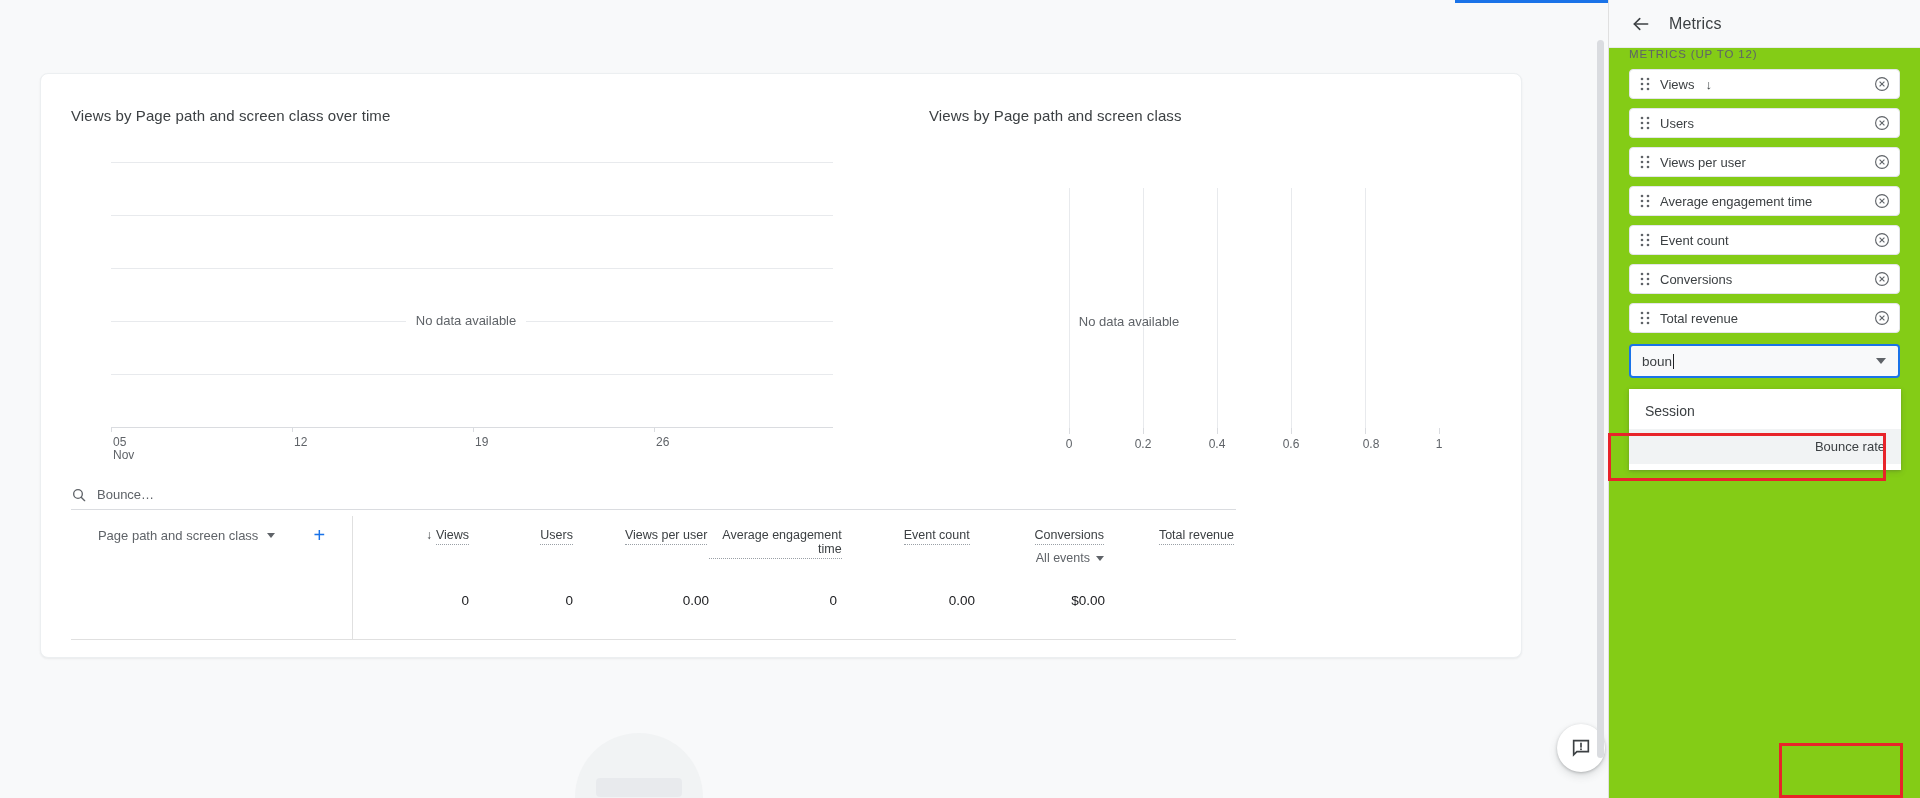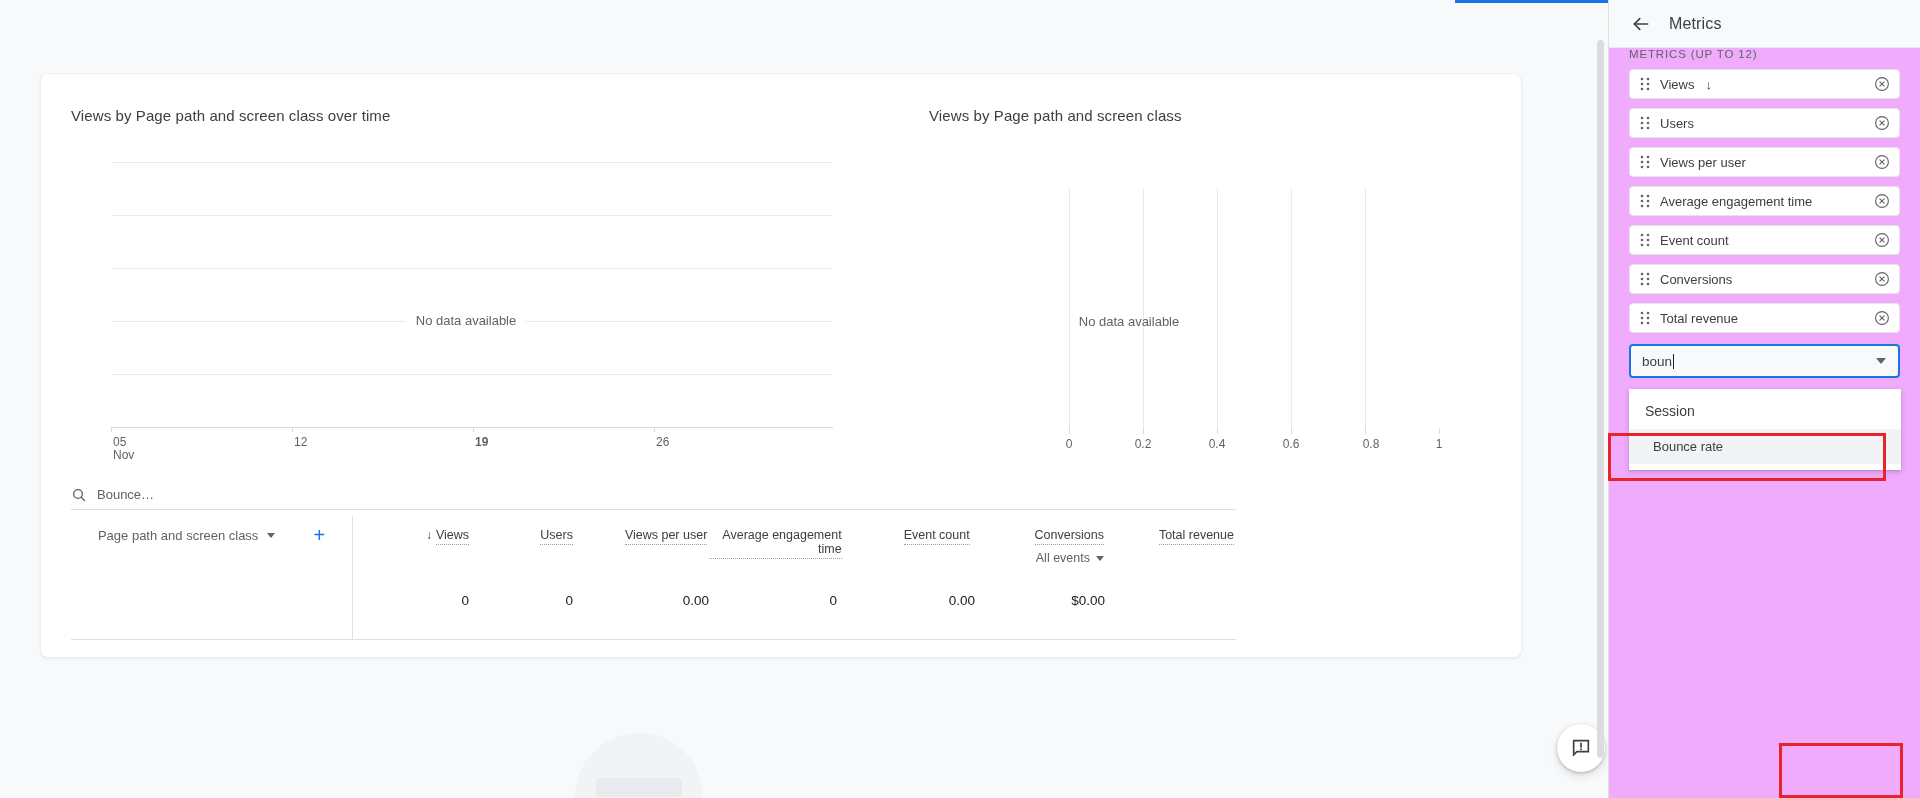--- a/index.html
+++ b/index.html
@@ -148,21 +148,21 @@
   
   #main-scrollbar {
     position: absolute; left: 1597px; top: 40px; width: 7px; height: 718px;
     background: #dadce0; border-radius: 4px;
   }
 
   
   #metrics-panel {
     position: absolute; left: 1608px; top: 0;
     width: 312px; height: 798px;
-    background: #f0abfc;
+    background: #84cc16;
     border-left: 1px solid #e0e0e0;
     overflow: hidden;
   }
   #panel-header {
     position: relative; height: 48px;
     display: flex; align-items: center; gap: 18px;
     padding-left: 22px;
     border-bottom: 1px solid #e8eaed;
     background: #f8f9fa;
   }
@@ -212,21 +212,21 @@
   #suggestion-menu {
     position: absolute; left: 20px; top: 389px; width: 272px;
     background: #fff; box-shadow: 0 2px 6px rgba(60,64,67,.18), 0 1px 2px rgba(60,64,67,.2);
     padding: 8px 0 6px;
   }
   .suggest-group {
     font-size: 14px; color: #3c4043; padding: 6px 16px 10px;
   }
   .suggest-item {
     font-size: 13px; color: #3c4043; padding: 10px 16px 10px 24px;
-    background: #f1f3f4; cursor: pointer;
+    background: #f1f3f4; cursor: pointer; text-align: right;
   }
   #bounce-rate-highlight {
     position: absolute; left: 1608px; top: 433px; width: 278px; height: 48px;
     border: 3px solid #e8242a; pointer-events: none; z-index: 30;
   }
   #apply-highlight {
     position: absolute; left: 1779px; top: 743px; width: 124px; height: 55px;
     border: 3px solid #e8242a; pointer-events: none; z-index: 30;
   }
 </style>
@@ -255,21 +255,21 @@
         <div class="xtick-mark" style="left:40px;  top:291px;"></div>
         <div class="xtick-mark" style="left:221px; top:291px;"></div>
         <div class="xtick-mark" style="left:402px; top:291px;"></div>
         <div class="xtick-mark" style="left:583px; top:291px;"></div>
 
         <div class="xtick-lbl" style="left:42px; top:300px;">
           <span>05</span>
           <span class="sub">Nov</span>
         </div>
         <div class="xtick-lbl" style="left:223px; top:300px;">12</div>
-        <div class="xtick-lbl" style="left:404px; top:300px;font-weight:bold;">19</div>
+        <div class="xtick-lbl" style="left:404px; top:300px;">19</div>
         <div class="xtick-lbl" style="left:585px; top:300px;">26</div>
       </div>
 
       <div class="chart-title" id="chart-title-bar">Views by Page path and screen class</div>
 
       <div id="bar-chart">
         <div class="vgrid" style="left:140px;"></div>
         <div class="vgrid" style="left:214px;"></div>
         <div class="vgrid" style="left:288px;"></div>
         <div class="vgrid" style="left:362px;"></div>

